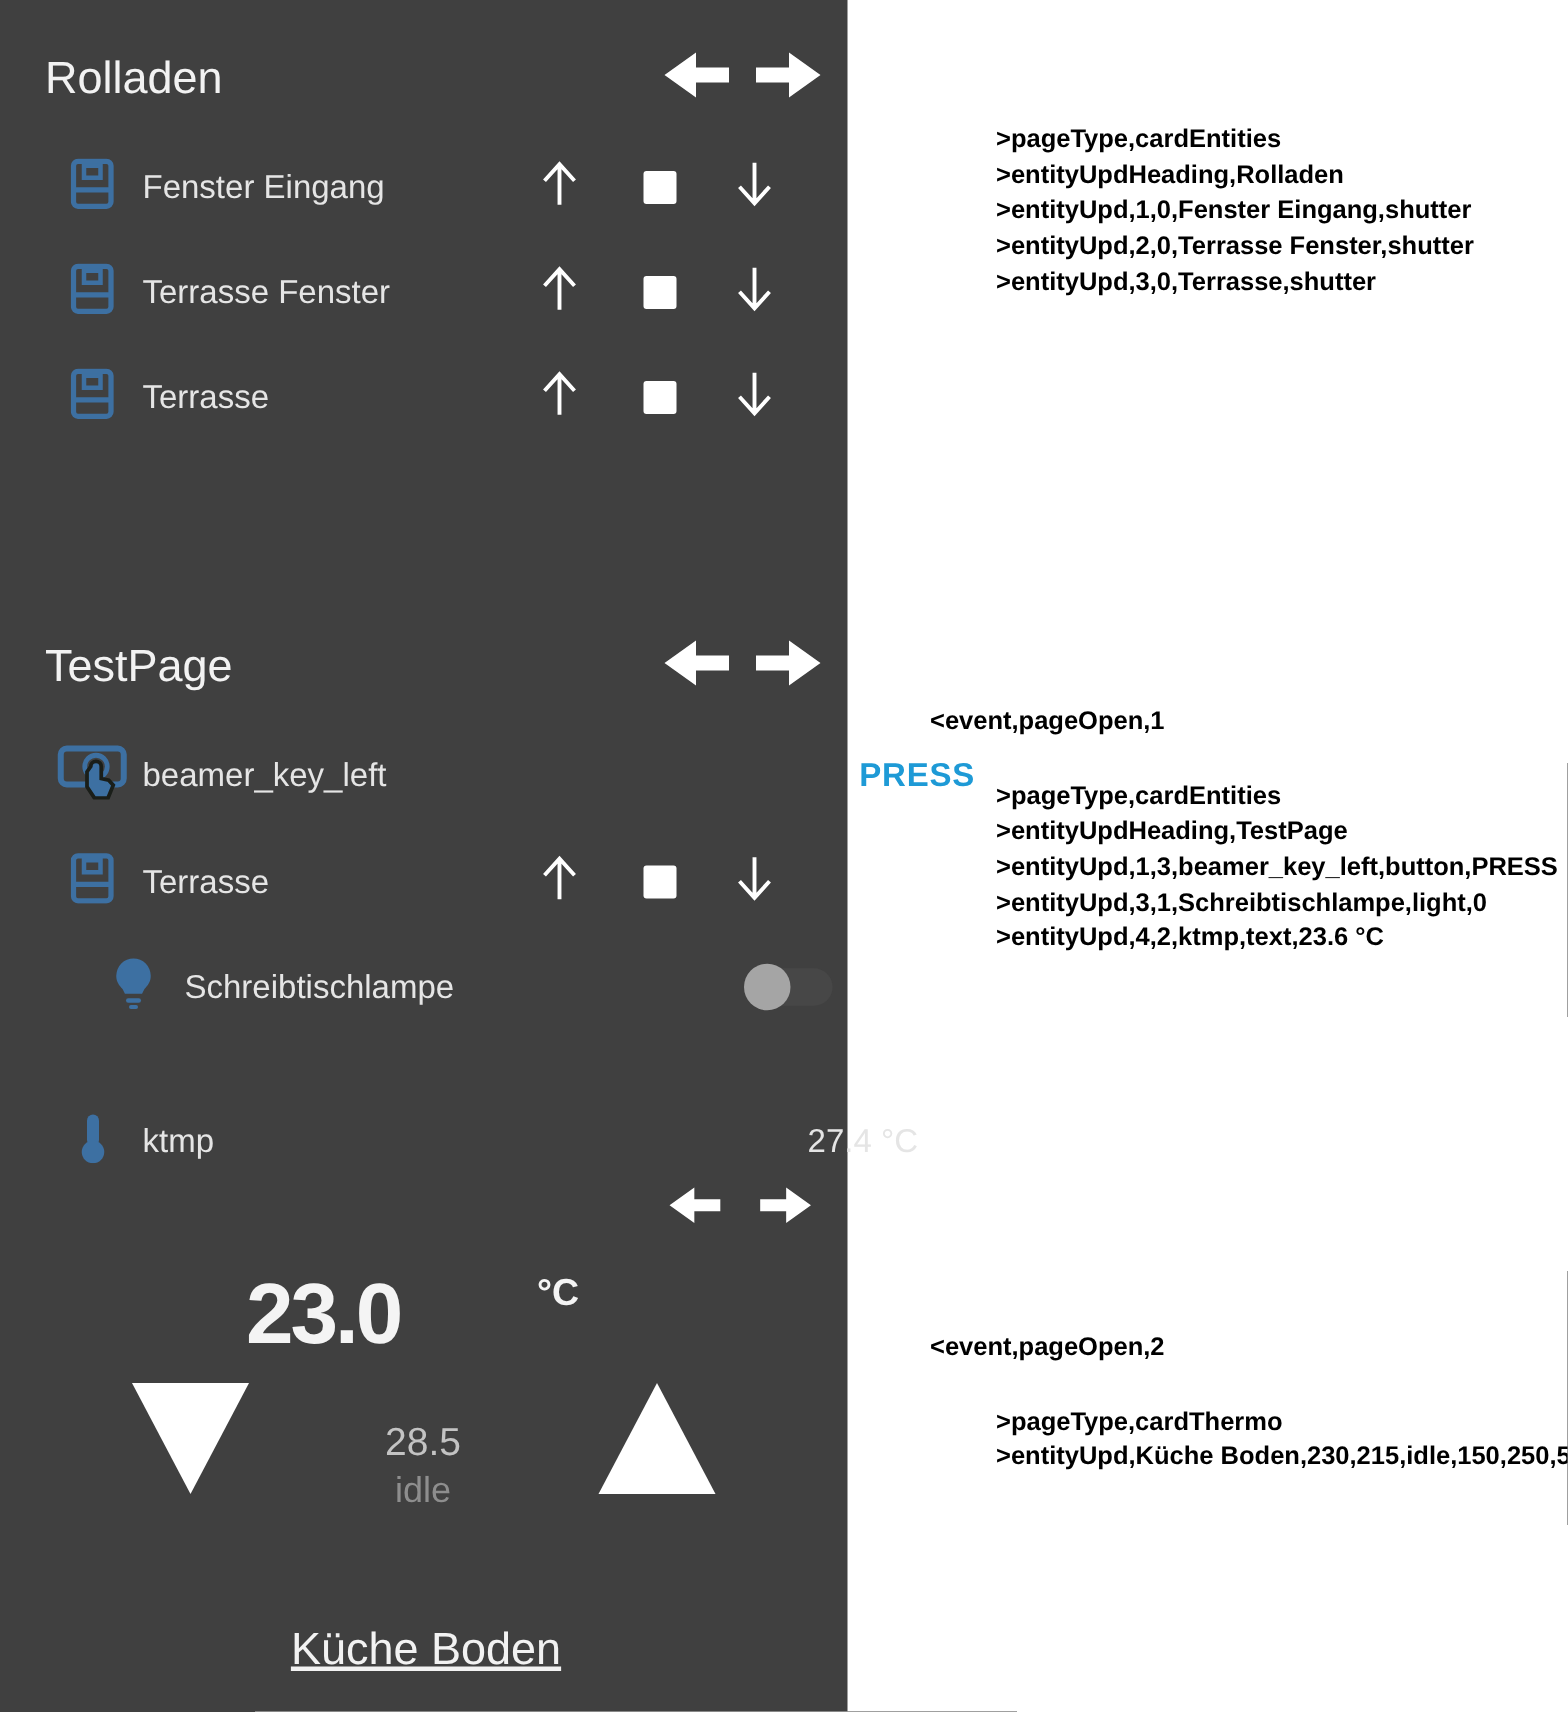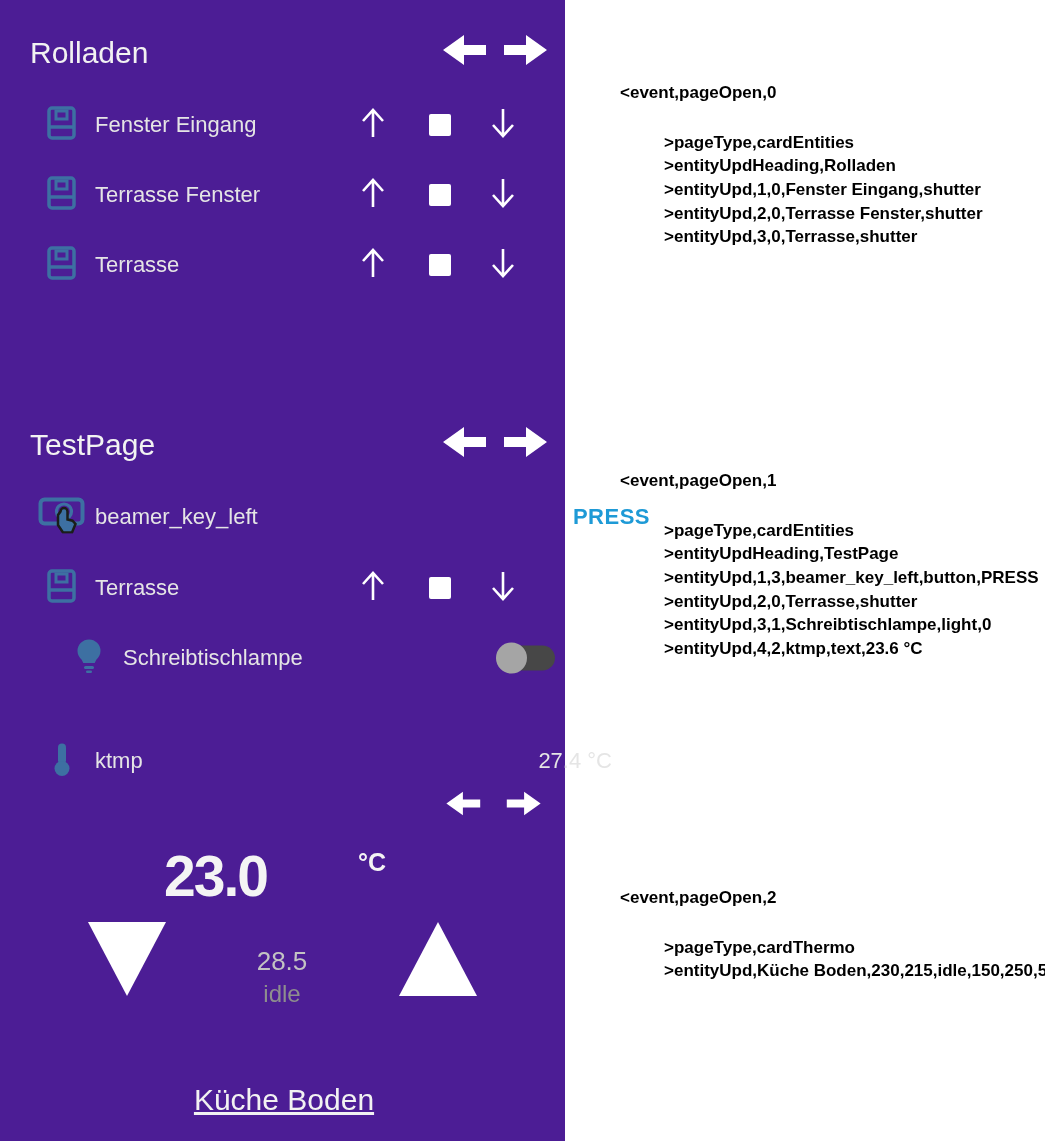--- a/index.html
+++ b/index.html
@@ -1,21 +1,21 @@
 <!DOCTYPE html>
 <html><head>
 <meta charset="utf-8">
 <style>
   html,body{margin:0;padding:0;}
   body{
     width:1045px;height:1141px;position:relative;background:#ffffff;
     font-family:"Liberation Sans", sans-serif;overflow:hidden;
   }
   
-  .panel{position:absolute;left:0;top:0;width:565px;height:1141px;background:#4c1d95;}
+  .panel{position:absolute;left:0;top:0;width:565px;height:1141px;background:#404040;}
   .card-head{position:absolute;left:30px;font-size:30px;font-weight:500;color:#f2f2f2;}
   .nav{position:absolute;}
   .nav svg{display:block;}
   .row{position:absolute;left:0;width:650px;height:70px;}
   .row .eicon{position:absolute;left:47px;top:50%;transform:translateY(-50%);}
   .row .eicon.wide{left:38px;}
   .row .eicon.narrow{left:52px;}
   .row .elabel{position:absolute;left:95px;top:50%;transform:translateY(-50%);
     font-size:22px;color:#e5e5e5;white-space:nowrap;}
   .ctl-up{position:absolute;left:358px;top:50%;transform:translateY(-50%);cursor:pointer;}
@@ -226,34 +226,32 @@
   <div class="tri tri-down"></div>
   <div class="tri tri-up"></div>
 
   <div class="setpoint">28.5</div>
   <div class="thermo-state">idle</div>
   <div class="thermo-title">Küche Boden</div>
 
 </div>
 
 <div class="pblock" style="top:81px;">
-  <div class="pevent">&lt;event,pageOpen,0</div>
   <div class="pline">&gt;pageType,cardEntities</div>
   <div class="pline">&gt;entityUpdHeading,Rolladen</div>
   <div class="pline">&gt;entityUpd,1,0,Fenster Eingang,shutter</div>
   <div class="pline">&gt;entityUpd,2,0,Terrasse Fenster,shutter</div>
   <div class="pline">&gt;entityUpd,3,0,Terrasse,shutter</div>
 </div>
 
 <div class="pblock" style="top:469px;">
   <div class="pevent">&lt;event,pageOpen,1</div>
   <div class="pline">&gt;pageType,cardEntities</div>
   <div class="pline">&gt;entityUpdHeading,TestPage</div>
   <div class="pline">&gt;entityUpd,1,3,beamer_key_left,button,PRESS</div>
-  <div class="pline">&gt;entityUpd,2,0,Terrasse,shutter</div>
   <div class="pline">&gt;entityUpd,3,1,Schreibtischlampe,light,0</div>
   <div class="pline">&gt;entityUpd,4,2,ktmp,text,23.6 °C</div>
 </div>
 
 <div class="pblock" style="top:886px;">
   <div class="pevent">&lt;event,pageOpen,2</div>
   <div class="pline">&gt;pageType,cardThermo</div>
   <div class="pline">&gt;entityUpd,Küche Boden,230,215,idle,150,250,5</div>
 </div>
 

